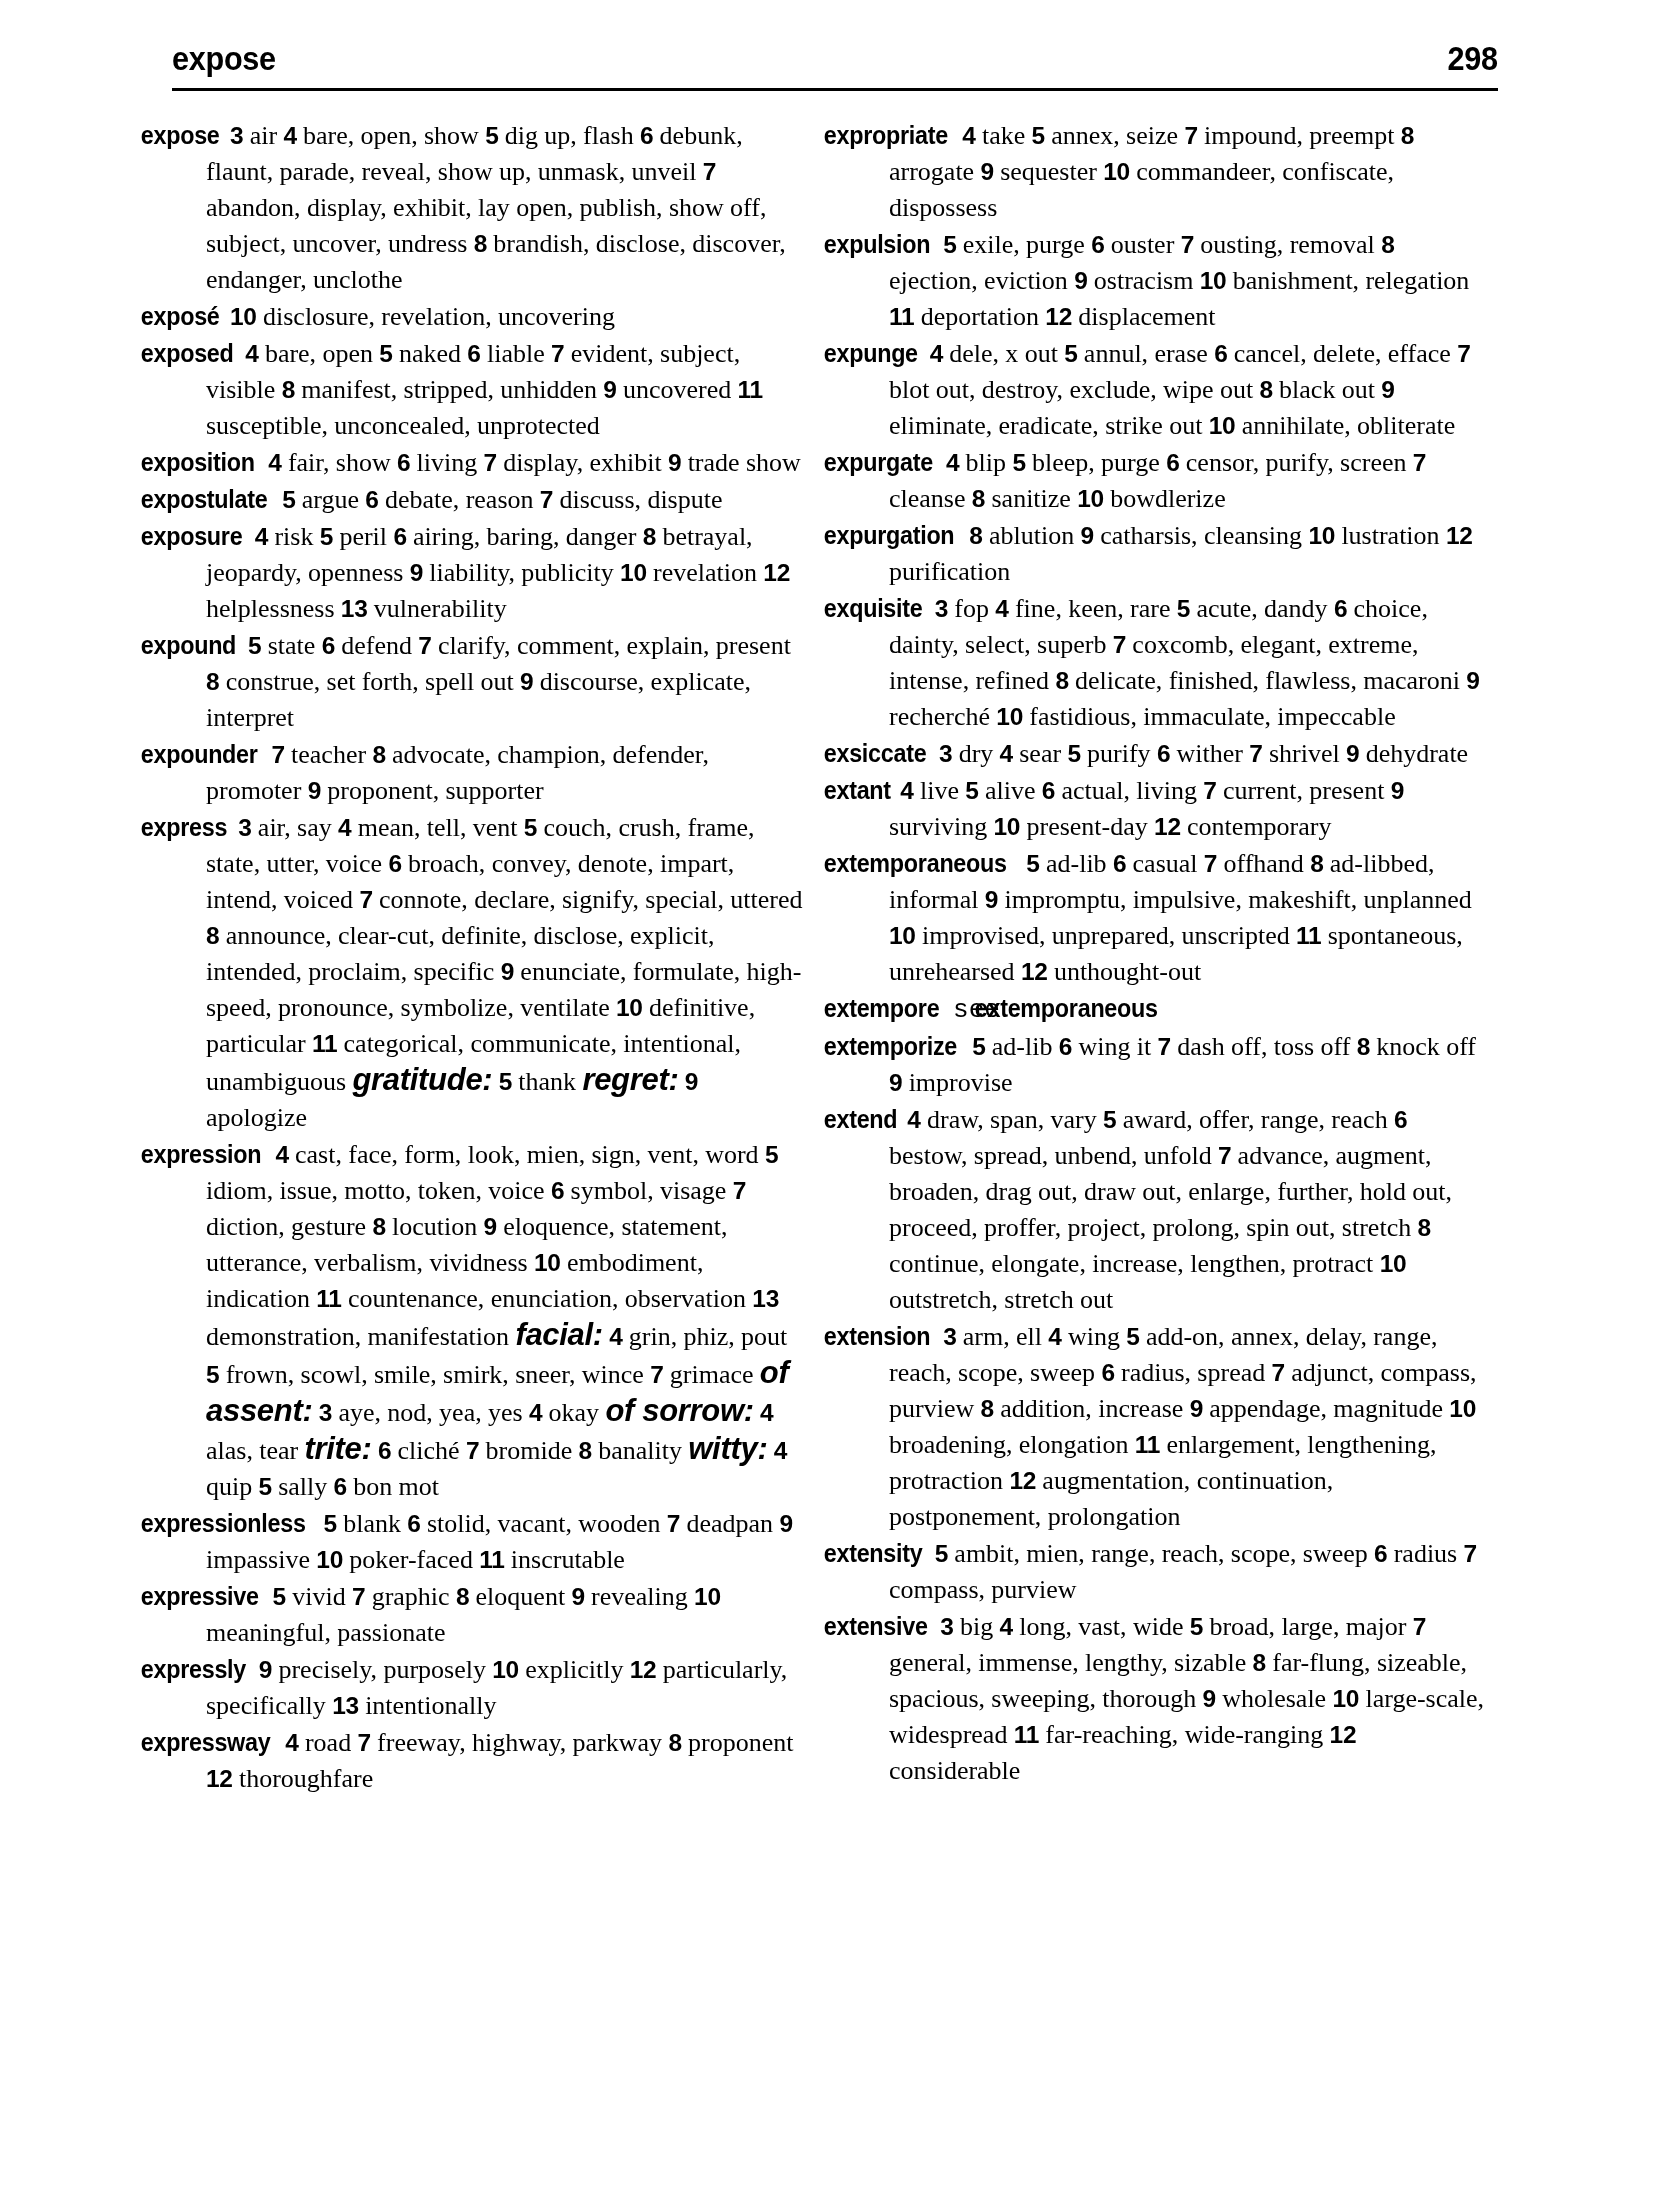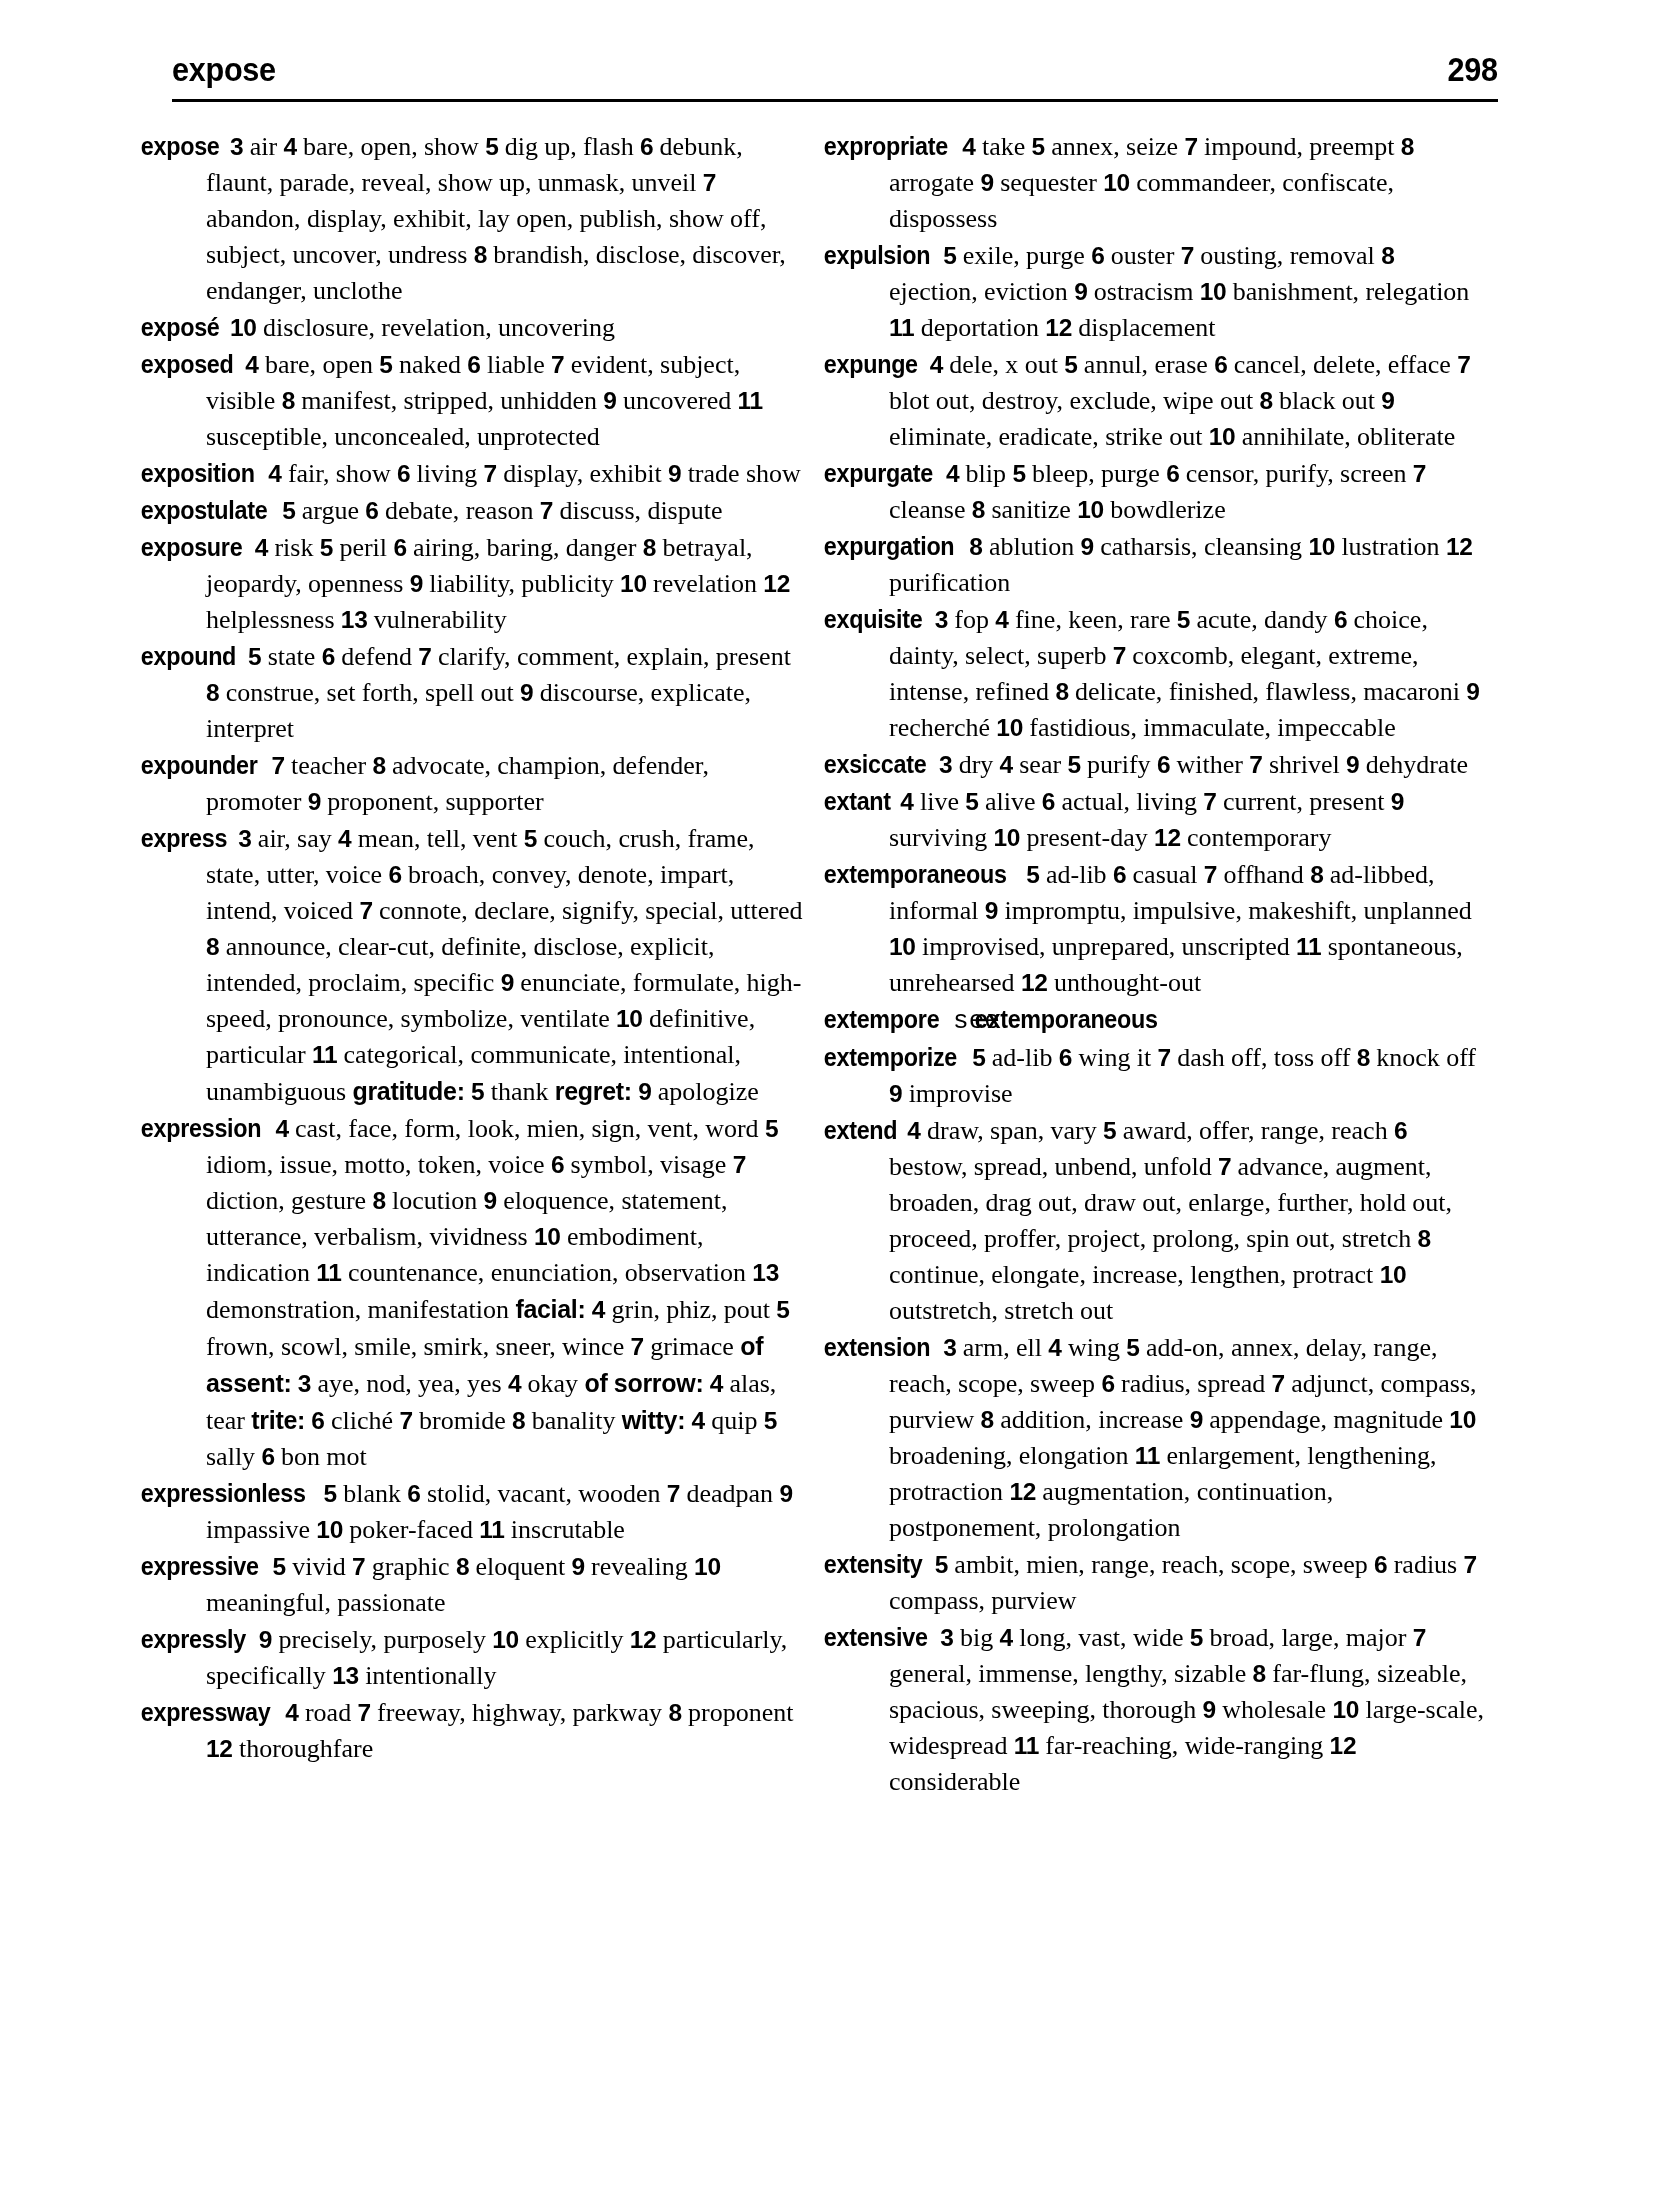--- a/index.html
+++ b/index.html
@@ -12,21 +12,21 @@
     height: 2203px;
     font-family: "Liberation Serif", "DejaVu Serif", serif;
     color: #000000;
     overflow: hidden;
   }
   .page {
     position: relative;
     width: 1670px;
     height: 2203px;
     box-sizing: border-box;
-    padding: 12px 172px;
+    padding: 1px 172px;
   }
 
   
   .running-head {
     position: relative;
     height: 83px;
     padding-top: 38px;
     box-sizing: border-box;
   }
   .rh-row {
@@ -88,21 +88,22 @@
   .n {
     font-family: "Liberation Sans", "DejaVu Sans", sans-serif;
     font-weight: bold;
     font-size: 24.5px;
     letter-spacing: -0.3px;
   }
   
   .sub {
     font-family: "Liberation Sans", "DejaVu Sans", sans-serif;
     font-weight: bold;
-    font-size: 25px;
+    font-style: italic;
+    font-size: 31px;
     letter-spacing: -0.3px;
   }
   .see {
     font-family: Liberation Mono, monospace;
   }
 </style>
 </head>
 <body>
 
 <div class="page">

